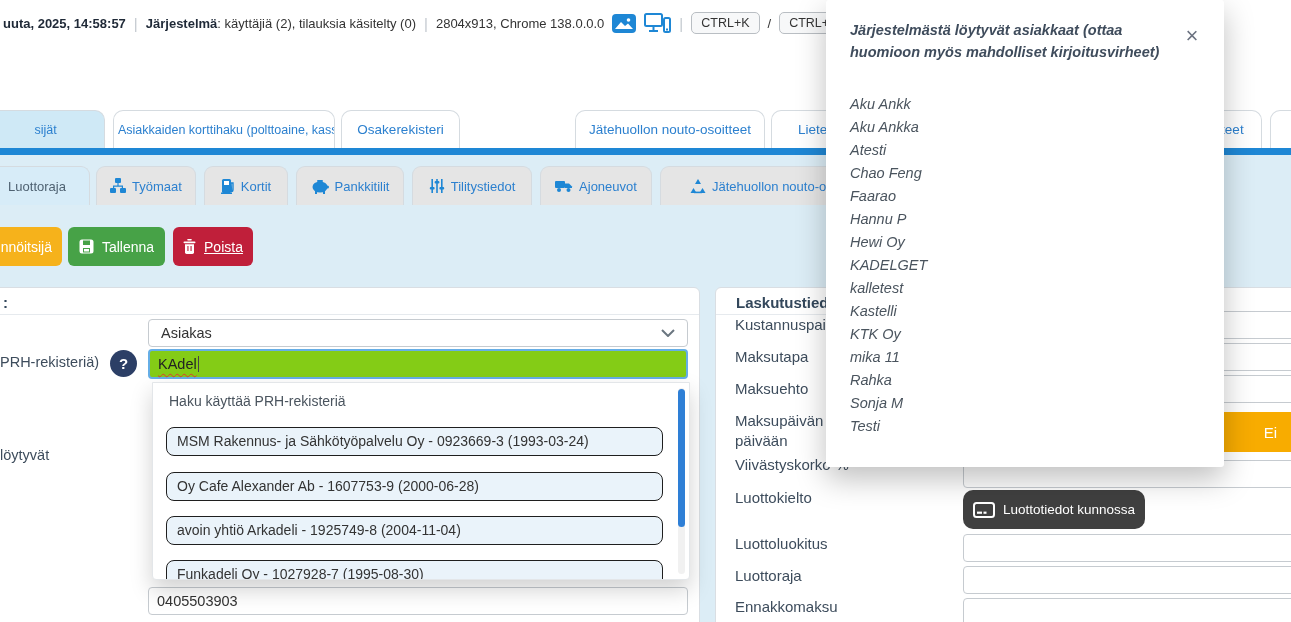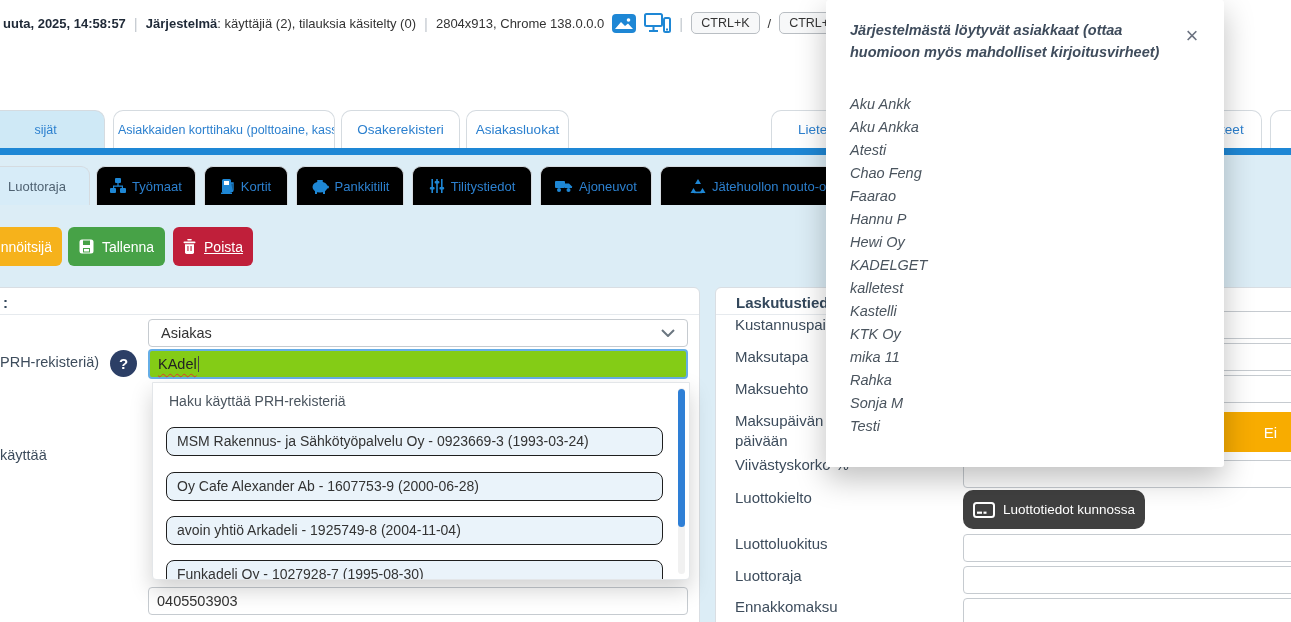--- a/index.html
+++ b/index.html
@@ -22,21 +22,21 @@
        padding:3px 9px;font-size:12.5px;}
   .tb-ico{display:inline-flex;align-items:center;}
 
   
   .mtab{top:110px;height:38px;background:#fff;border:1px solid #d5dbe0;border-bottom:none;
         border-radius:10px 10px 0 0;color:#2c80cf;font-size:12.5px;line-height:38px;
         text-align:center;white-space:nowrap;overflow:hidden;z-index:3;padding:0 4px;box-sizing:border-box;}
   .mtab.active{background:#cfe9f6;}
 
   
-  .stab{top:166px;height:39px;background:#000000;border:1px solid #d5dbe0;border-bottom:none;
+  .stab{top:166px;height:39px;background:#e5e5e5;border:1px solid #d5dbe0;border-bottom:none;
         border-radius:9px 9px 0 0;color:#2c80cf;font-size:13px;line-height:39px;
         display:flex;align-items:center;justify-content:center;gap:6px;white-space:nowrap;
         overflow:hidden;z-index:3;box-sizing:border-box;}
   .stab.active{background:#d7ecf8;color:#4f6272;}
   .stab svg{flex:0 0 auto;}
 
   
   .btn{top:227px;height:39px;border-radius:6px;color:#fff;font-size:14px;
        display:flex;align-items:center;justify-content:center;gap:8px;z-index:3;
        box-sizing:border-box;white-space:nowrap;overflow:hidden;}
@@ -130,21 +130,21 @@
     </span>
     <span class="tb-sep">|</span>
     <span class="kbd">CTRL+K</span>
     <span>/</span>
     <span class="kbd">CTRL+I</span>
   </div>
 
   <div class="abs mtab active" style="left:-14px;width:119px;">sijät</div>
   <div class="abs mtab" style="left:113px;width:222px;">Asiakkaiden korttihaku (polttoaine, kassa...)</div>
   <div class="abs mtab" style="left:341px;width:119px;font-size:13.5px;">Osakerekisteri</div>
-  <div class="abs mtab" style="left:466px;width:103px;font-size:13.5px;">Asiakasluokat</div>
+  <div class="abs mtab" style="left:575px;width:190px;font-size:13.5px;">Jätehuollon nouto-osoitteet</div>
   <div class="abs mtab" style="left:771px;width:168px;font-size:13.5px;text-align:left;padding-left:26px;">Lieteku</div>
   <div class="abs mtab" style="left:1196px;width:66px;font-size:13.5px;">steet</div>
   <div class="abs mtab" style="left:1270px;width:40px;"></div>
 
   <div class="abs stab active" style="left:-16px;width:106px;">
       <span>Luottoraja</span>
     </div>
   <div class="abs stab" style="left:96px;width:100px;">
     <svg width="16" height="16" viewBox="0 0 16 16" fill="#1e87d5">
         <rect x="5" y="0" width="6" height="5" rx="1"></rect>
@@ -238,21 +238,21 @@
   </div>
 
   <div class="abs form-label" style="left:0;top:354px;">PRH-rekisteriä)</div>
   <div class="abs help-circle">?</div>
 
   <div class="abs search-input">
     <span class="squiggle">KAdel</span>
     <span class="caret"></span>
   </div>
 
-  <div class="abs form-label" style="left:0;top:447px;">käyttää</div>
+  <div class="abs form-label" style="left:0;top:447px;">löytyvät</div>
 
   <div class="abs dropdown">
     <div class="dd-hint">Haku käyttää PRH-rekisteriä</div>
     <div class="dd-opt" style="top:44px;">MSM Rakennus- ja Sähkötyöpalvelu Oy - 0923669-3 (1993-03-24)</div>
     <div class="dd-opt" style="top:89px;">Oy Cafe Alexander Ab - 1607753-9 (2000-06-28)</div>
     <div class="dd-opt" style="top:133px;">avoin yhtiö Arkadeli - 1925749-8 (2004-11-04)</div>
     <div class="dd-opt" style="top:177px;">Funkadeli Oy - 1027928-7 (1995-08-30)</div>
     <div class="dd-track"></div>
     <div class="dd-thumb"></div>
   </div>

